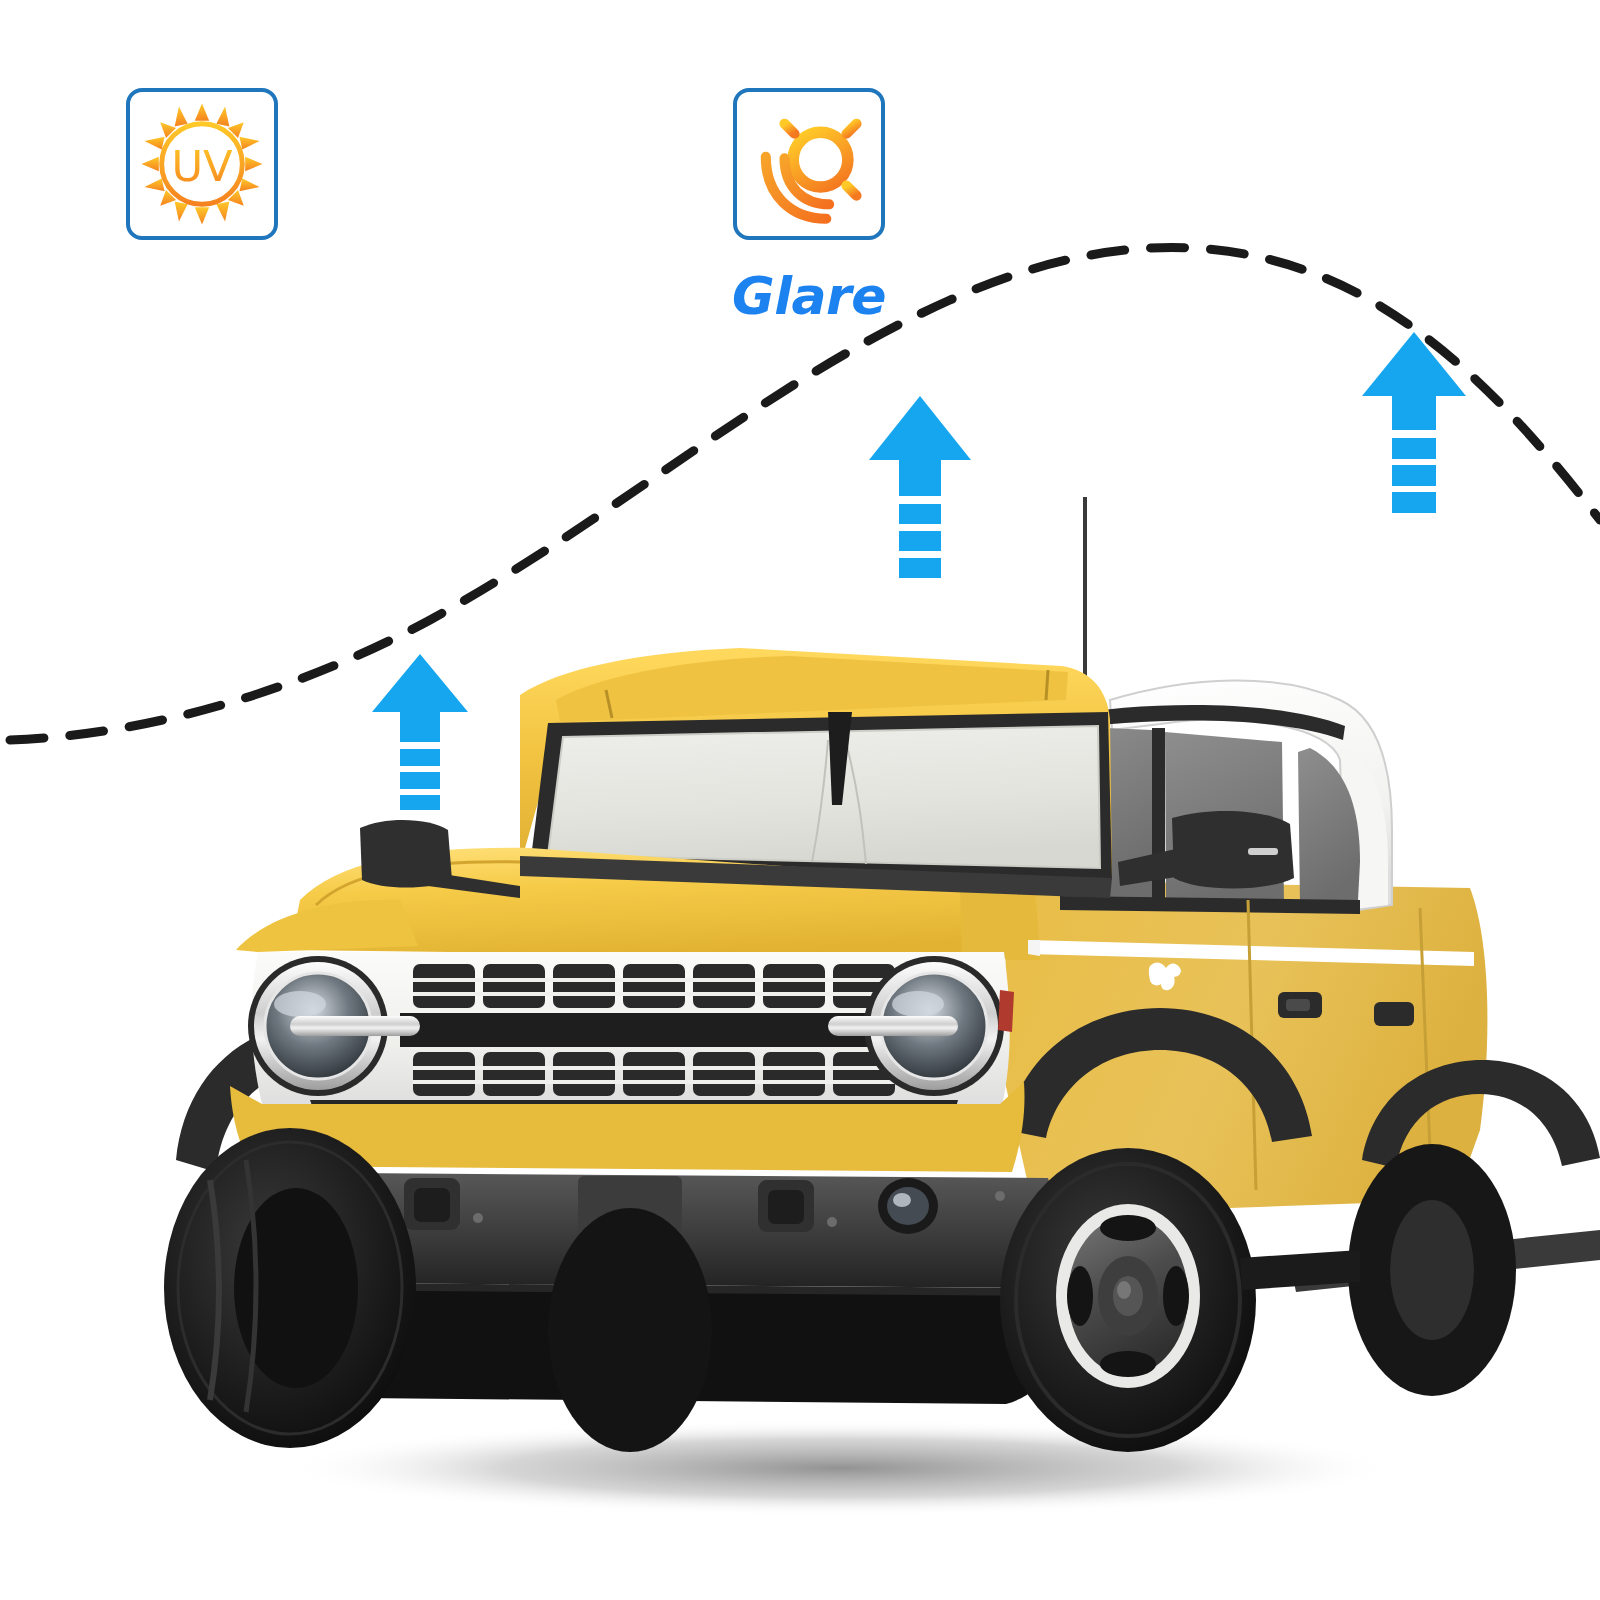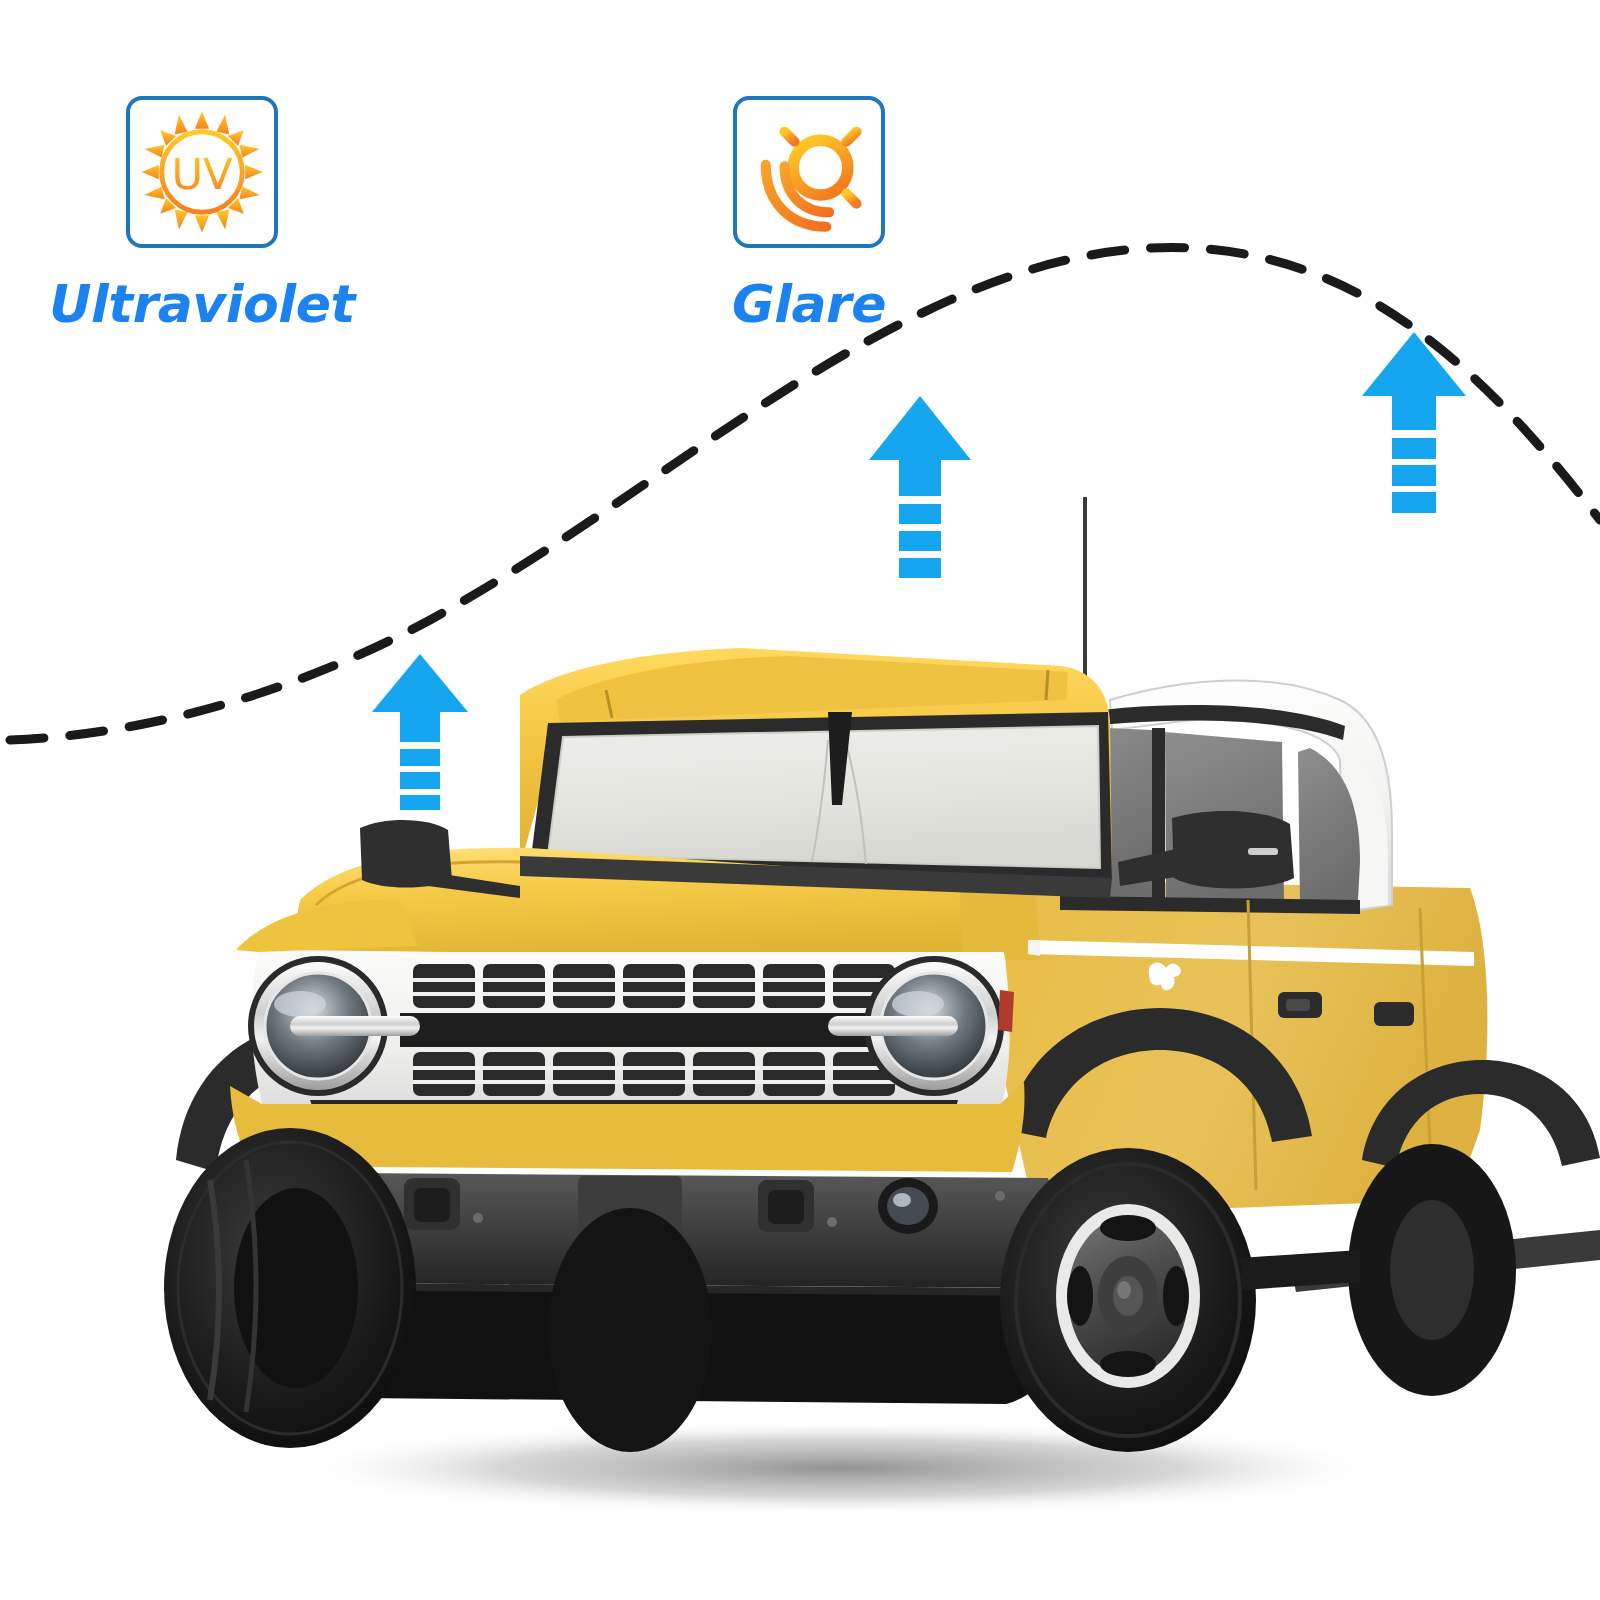--- a/index.html
+++ b/index.html
@@ -19,21 +19,21 @@
     position: absolute;
     left: 0; top: 0;
     width: 1600px;
     height: 1600px;
     background: #ffffff;
   }
 
   
   .legend {
     position: absolute;
-    left: 0; top: 12px;
+    left: 0; top: 4px;
     width: 1415px;
     height: 340px;
     pointer-events: none;
   }
   .legend-item {
     position: absolute;
     pointer-events: auto;
   }
   .icon-card {
     width: 152px;
@@ -442,21 +442,20 @@
             <polygon points="66,90 60,78 69,76"></polygon>
             <polygon points="10,34 24,31 22,40"></polygon>
             <polygon points="10,66 22,60 24,69"></polygon>
             <polygon points="90,34 78,40 76,31"></polygon>
             <polygon points="90,66 76,69 78,60"></polygon>
           </g>
           <circle cx="50" cy="50" r="28" fill="none" stroke="url(#uvG)" stroke-width="3.4"></circle>
           <text x="50" y="62" text-anchor="middle" font-family="DejaVu Sans, sans-serif" font-size="30" font-weight="400" fill="url(#uvG)">UV</text>
         </svg>
       </div>
-      <div class="legend-label">Ultraviolet</div>
     </div>
 
 
     <div class="legend-item" style="left:733px; top:84px; width:152px;">
       <div class="icon-card">
         <svg viewBox="0 0 100 100">
           <defs>
             <linearGradient id="glG" x1="0.2" y1="0" x2="0.8" y2="1">
               <stop offset="0%" stop-color="#ffc928"></stop>
               <stop offset="100%" stop-color="#f47920"></stop>

